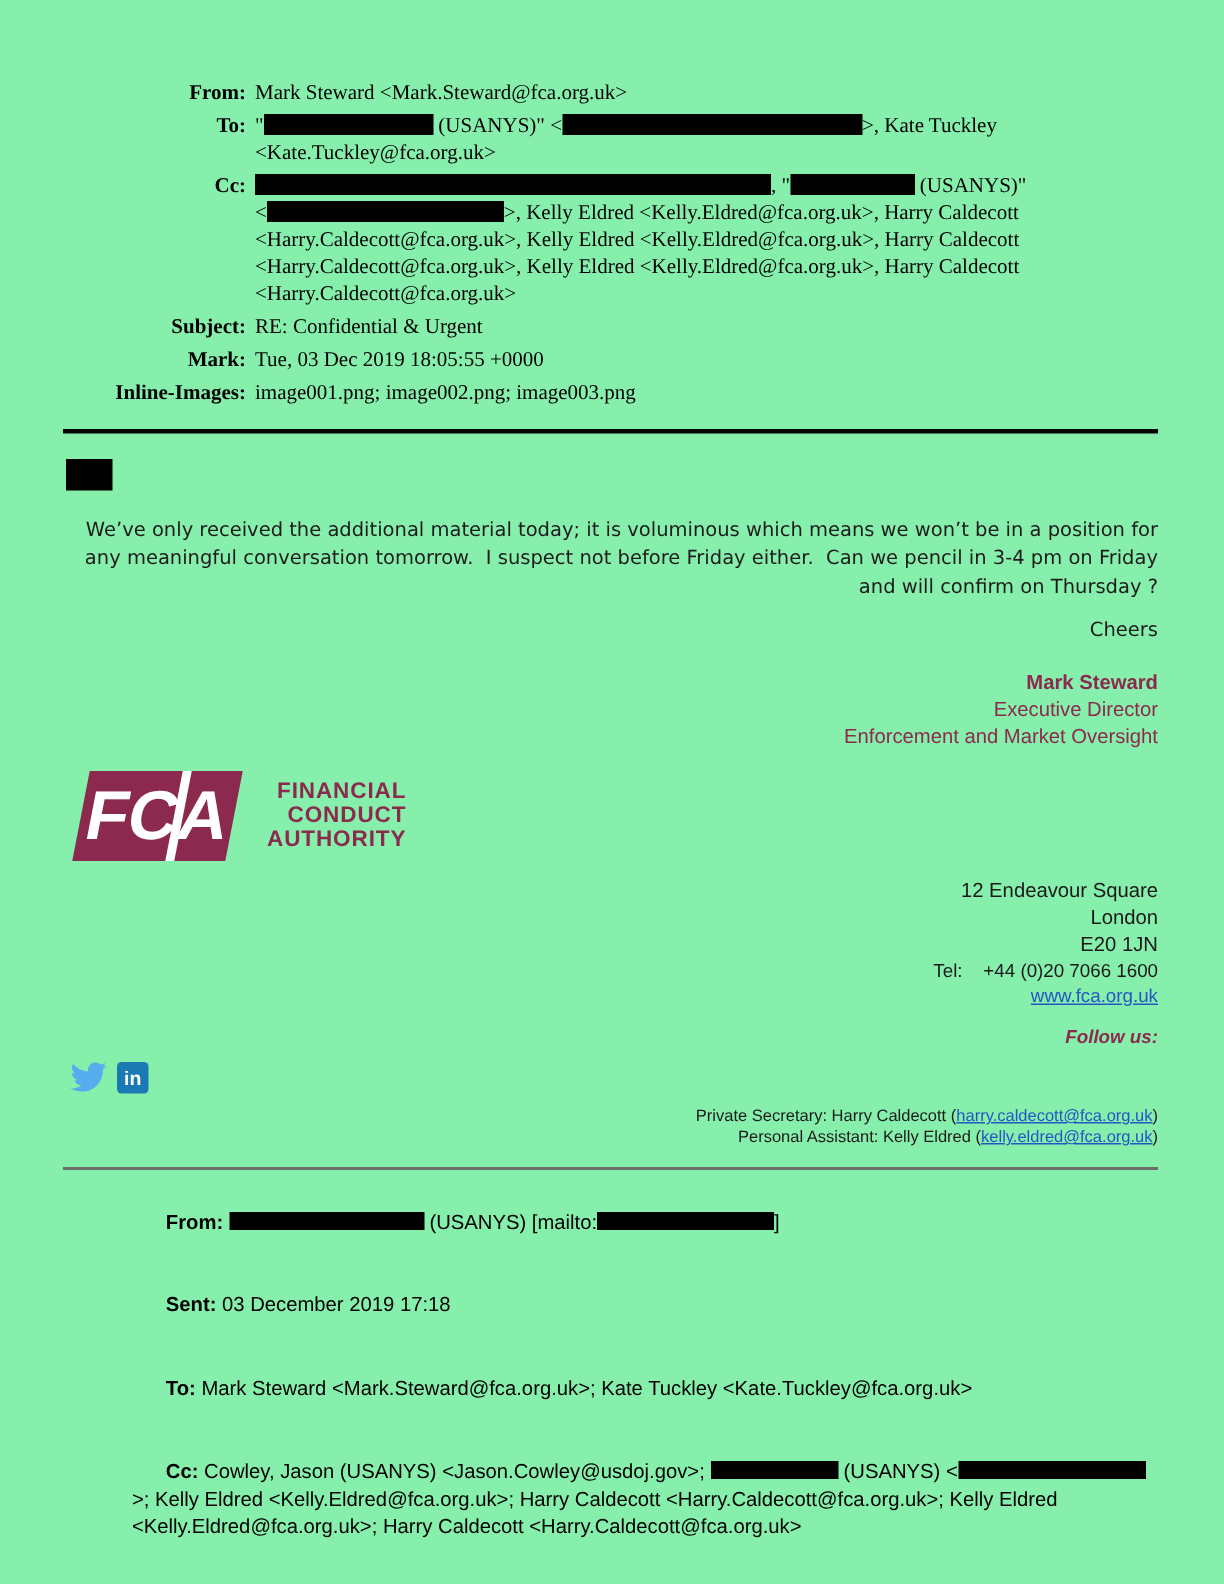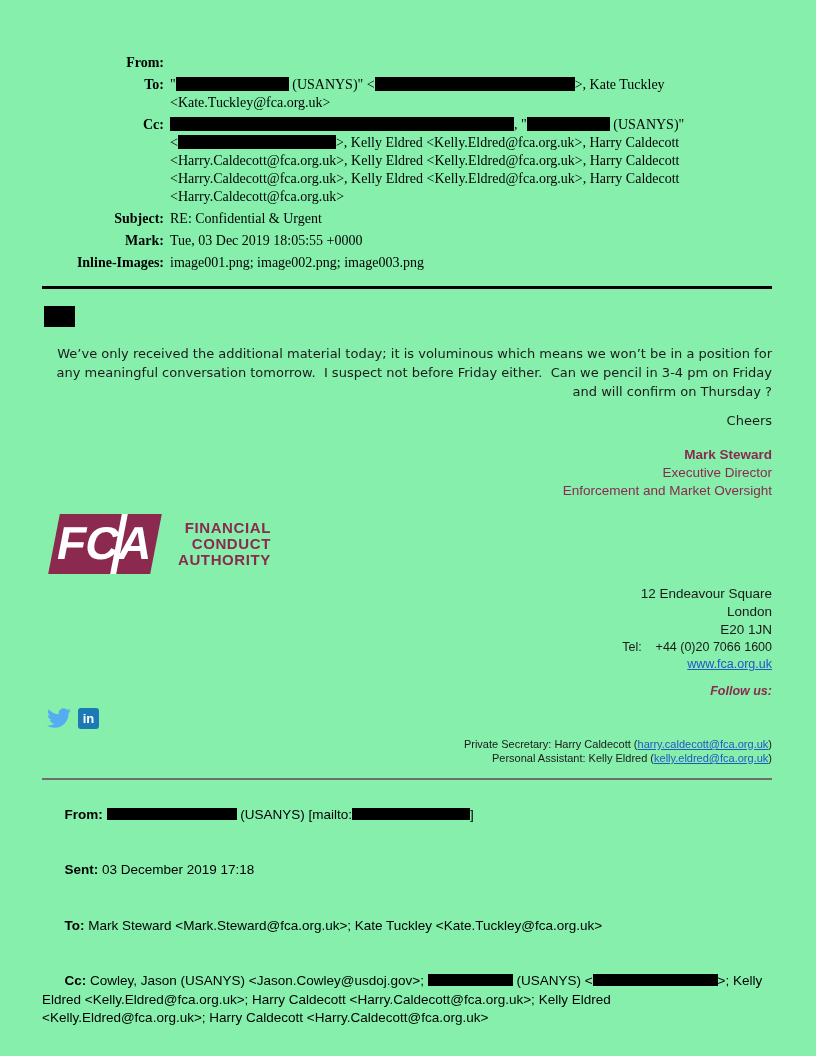--- a/index.html
+++ b/index.html
@@ -48,31 +48,32 @@
   .li-icon{width:21px;height:21px;background:#1b7ab3;border-radius:3px;margin-left:4px;
            color:#fff;font-weight:bold;font-size:13px;display:flex;align-items:center;justify-content:center;
            font-family:"Liberation Sans",sans-serif;}
   .assist{font-size:11px;line-height:14px;color:#1a1a1a;}
   .assist-wrap{margin-top:7px;}
 
   .thin-rule{border:none;border-top:2px solid #6e6e6e;margin:13px 44px 0 42px;}
 
   
   .em2{margin:7px 44px 0 42px;font-size:13.5px;line-height:18.5px;color:#000;}
-  .q-row{white-space:pre-wrap;word-break:break-word;}
+  .q-row{white-space:pre-wrap;word-break:break-word;margin-left:46px;}
   .q-label{font-weight:bold;}
 </style>
 </head>
 <body>
 
 <div class="page">
 
   <div class="hdr">
     <div class="hdr-row">
       <span class="hdr-label">From:</span>
+      <span class="hdr-value">Mark Steward &lt;Mark.Steward@fca.org.uk&gt;</span>
     </div>
     <div class="hdr-row">
       <span class="hdr-label">To:</span>
       <span class="hdr-value">"<span class="redact" style="width: 113px;"></span> (USANYS)" &lt;<span class="redact" style="width: 200px;"></span>&gt;, Kate Tuckley<br>&lt;Kate.Tuckley@fca.org.uk&gt;</span>
     </div>
     <div class="hdr-row">
       <span class="hdr-label">Cc:</span>
       <span class="hdr-value"><span class="redact" style="width: 344px;"></span>, "<span class="redact" style="width: 83px;"></span> (USANYS)"<br>&lt;<span class="redact" style="width: 158px;"></span>&gt;, Kelly Eldred &lt;Kelly.Eldred@fca.org.uk&gt;, Harry Caldecott<br>&lt;Harry.Caldecott@fca.org.uk&gt;, Kelly Eldred &lt;Kelly.Eldred@fca.org.uk&gt;, Harry Caldecott<br>&lt;Harry.Caldecott@fca.org.uk&gt;, Kelly Eldred &lt;Kelly.Eldred@fca.org.uk&gt;, Harry Caldecott<br>&lt;Harry.Caldecott@fca.org.uk&gt;</span>
     </div>
     <div class="hdr-row">

